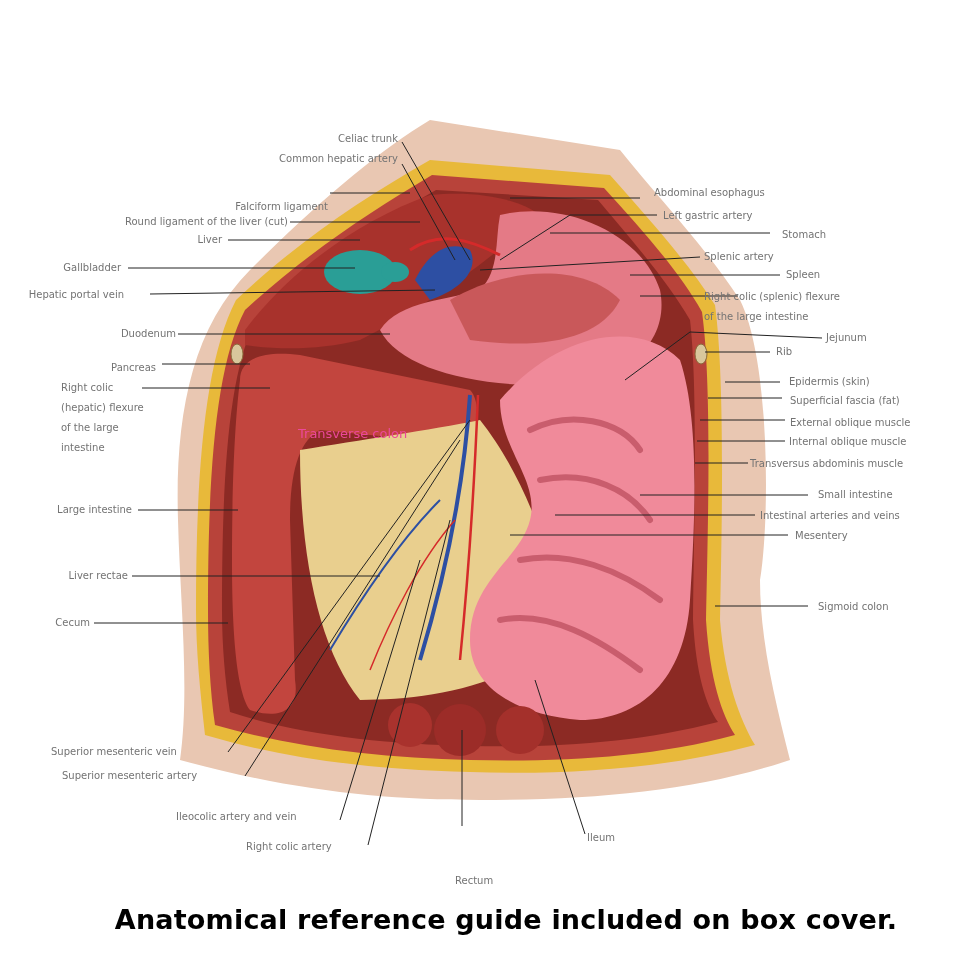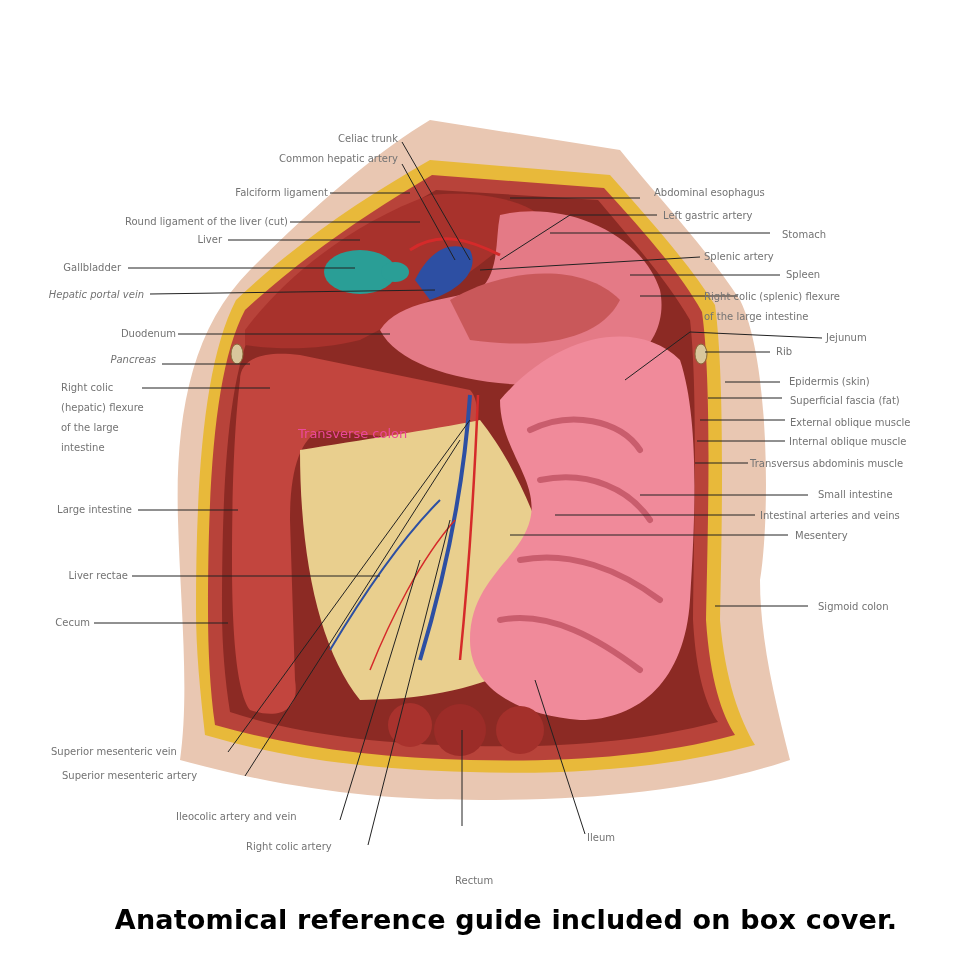--- a/index.html
+++ b/index.html
@@ -90,27 +90,27 @@
     <line x1="245" y1="776" x2="460" y2="440"></line>
     <line x1="340" y1="820" x2="420" y2="560"></line>
     <line x1="368" y1="845" x2="450" y2="520"></line>
     <line x1="462" y1="826" x2="462" y2="730"></line>
     <line x1="585" y1="834" x2="535" y2="680"></line>
   </g>
 </svg>
 
 <div class="lbl r" style="right:582px; top:131px;">Celiac trunk</div>
 <div class="lbl r" style="right:582px; top:151px;">Common hepatic artery</div>
-<div class="lbl r" style="right:652px; top:185px;text-align:center;">Falciform ligament</div>
+<div class="lbl r" style="right:652px; top:199px;text-align:center;">Falciform ligament</div>
 <div class="lbl r" style="right:692px; top:214px;">Round ligament of the liver (cut)</div>
 <div class="lbl r" style="right:758px; top:232px;">Liver</div>
 <div class="lbl r" style="right:859px; top:260px;">Gallbladder</div>
-<div class="lbl r" style="right:836px; top:287px;font-style:italic;">Hepatic portal vein</div>
+<div class="lbl r" style="right:856px; top:287px;">Hepatic portal vein</div>
 <div class="lbl r" style="right:804px; top:326px;">Duodenum</div>
-<div class="lbl r" style="right:824px; top:352px;font-style:italic;">Pancreas</div>
+<div class="lbl r" style="right:824px; top:360px;">Pancreas</div>
 <div class="lbl multi" style="left:61px; top:378px;">Right colic
 (hepatic) flexure
 of the large
 intestine</div>
 <div class="lbl r" style="right:848px; top:502px;">Large intestine</div>
 <div class="lbl r" style="right:852px; top:568px;">Liver rectae</div>
 <div class="lbl r" style="right:890px; top:615px;">Cecum</div>
 
 <div class="lbl" style="left:654px; top:185px;">Abdominal esophagus</div>
 <div class="lbl" style="left:663px; top:208px;">Left gastric artery</div>

